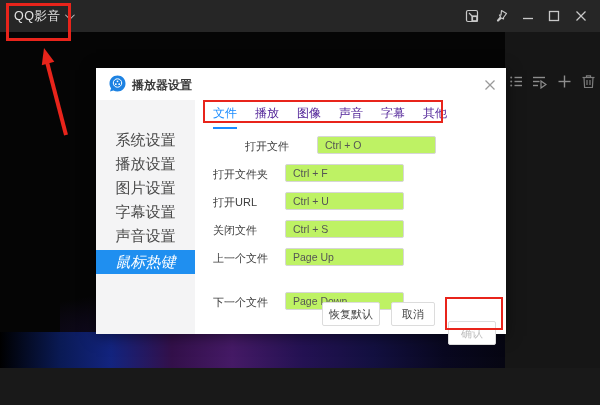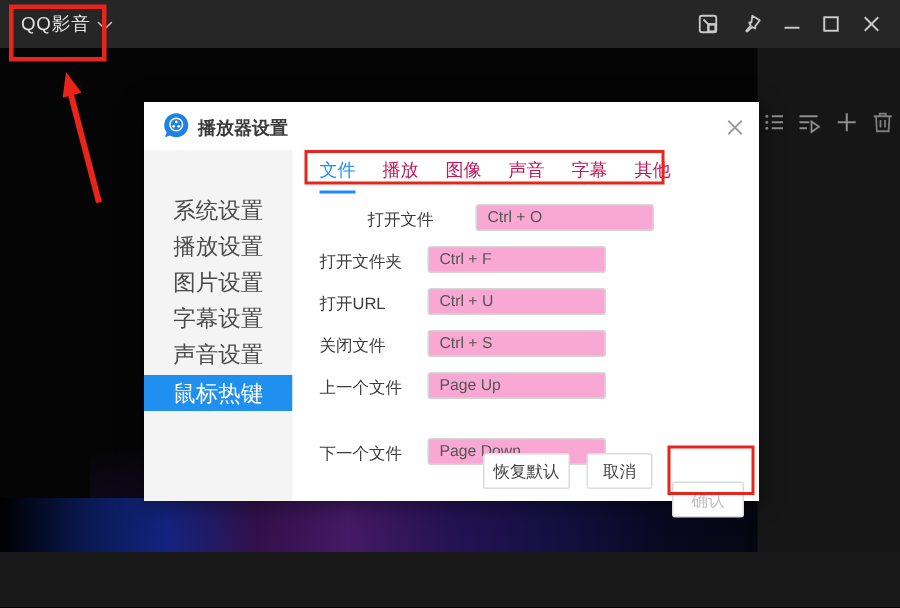--- a/index.html
+++ b/index.html
@@ -34,27 +34,27 @@
   .dlg-header { position:absolute; left:0; top:0; width:410px; height:32px; }
   .dlg-logo { position:absolute; left:13px; top:7px; width:17px; height:17px; }
   .dlg-title { position:absolute; left:36px; top:9px; font-size:12px; color:#3a3a3a; font-weight:bold; }
   .dlg-close { position:absolute; left:384px; top:7px; width:20px; height:20px; display:flex; align-items:center; justify-content:center; color:#9a9a9a; font-size:15px; cursor:pointer; }
   .dlg-sidebar { position:absolute; left:0; top:32px; width:99px; height:234px; background:#f4f4f5; }
   .side-item { position:absolute; left:0; width:99px; height:24px; display:flex; align-items:center; justify-content:center; font-size:15px; color:#4a4a4a; cursor:pointer; }
   .side-item.selected { background:#1f8ff0; color:#fff; }
   .dlg-content { position:absolute; left:99px; top:32px; width:311px; height:234px; background:#fff; }
 
   .tabs { position:absolute; left:18px; top:5px; display:flex; gap:18px; }
-  .tab { width:24px; text-align:center; font-size:12px; color:#be185d; padding-bottom:7px; cursor:pointer; position:relative; }
+  .tab { width:24px; text-align:center; font-size:12px; color:#4c1d95; padding-bottom:7px; cursor:pointer; position:relative; }
   .tab.active { color:#1a8cff; }
   .tab.active::after { content:""; position:absolute; left:0; bottom:0; width:24px; height:2px; background:#1a8cff; }
 
   .form-row { position:absolute; left:18px; width:280px; height:18px; }
   .form-label { position:absolute; left:0; top:3px; font-size:11px; color:#3c3c3c; }
-  .form-input { position:absolute; left:72px; top:0; width:119px; height:18px; border:1px solid #d6d6d6; border-radius:2px; font-size:10.5px; color:#555; padding:0 7px; outline:none; font-family:"Liberation Sans","DejaVu Sans",sans-serif; background:#f9a8d4; }
+  .form-input { position:absolute; left:72px; top:0; width:119px; height:18px; border:1px solid #d6d6d6; border-radius:2px; font-size:10.5px; color:#555; padding:0 7px; outline:none; font-family:"Liberation Sans","DejaVu Sans",sans-serif; background:#bef264; }
 
   .dlg-buttons { position:absolute; left:0; top:202px; width:311px; height:32px; }
   .btn { position:absolute; top:0; height:24px; border:1px solid #dcdcdc; border-radius:2px; background:#fff; font-size:11px; color:#444; display:flex; align-items:center; justify-content:center; cursor:pointer; }
   .btn-restore { left:127px; width:58px; }
   .btn-cancel  { left:196px; width:44px; }
   .btn-confirm { left:253px; width:48px; color:#bfbfbf;margin-top:19px; }
 
   
   .annot { position:absolute; border:3px solid #e8241b; pointer-events:none; }
   .annot-thin { border-width:2px; }
@@ -188,21 +188,21 @@
           </svg>
       </div>
     </div>
 
     <div class="dlg-sidebar">
       <div class="side-item" style="top:28px;">系统设置</div>
       <div class="side-item" style="top:76px;">图片设置</div>
       <div class="side-item" style="top:52px;">播放设置</div>
       <div class="side-item" style="top:100px;">字幕设置</div>
       <div class="side-item" style="top:124px;">声音设置</div>
-      <div class="side-item selected" style="top:150px;">鼠标热键</div>
+      <div class="side-item selected" style="top:150px;font-style:italic;">鼠标热键</div>
     </div>
 
     <div class="dlg-content">
       <div class="tabs">
         <div class="tab active">文件</div>
         <div class="tab">播放</div>
         <div class="tab">图像</div>
         <div class="tab">声音</div>
         <div class="tab">字幕</div>
         <div class="tab">其他</div>

